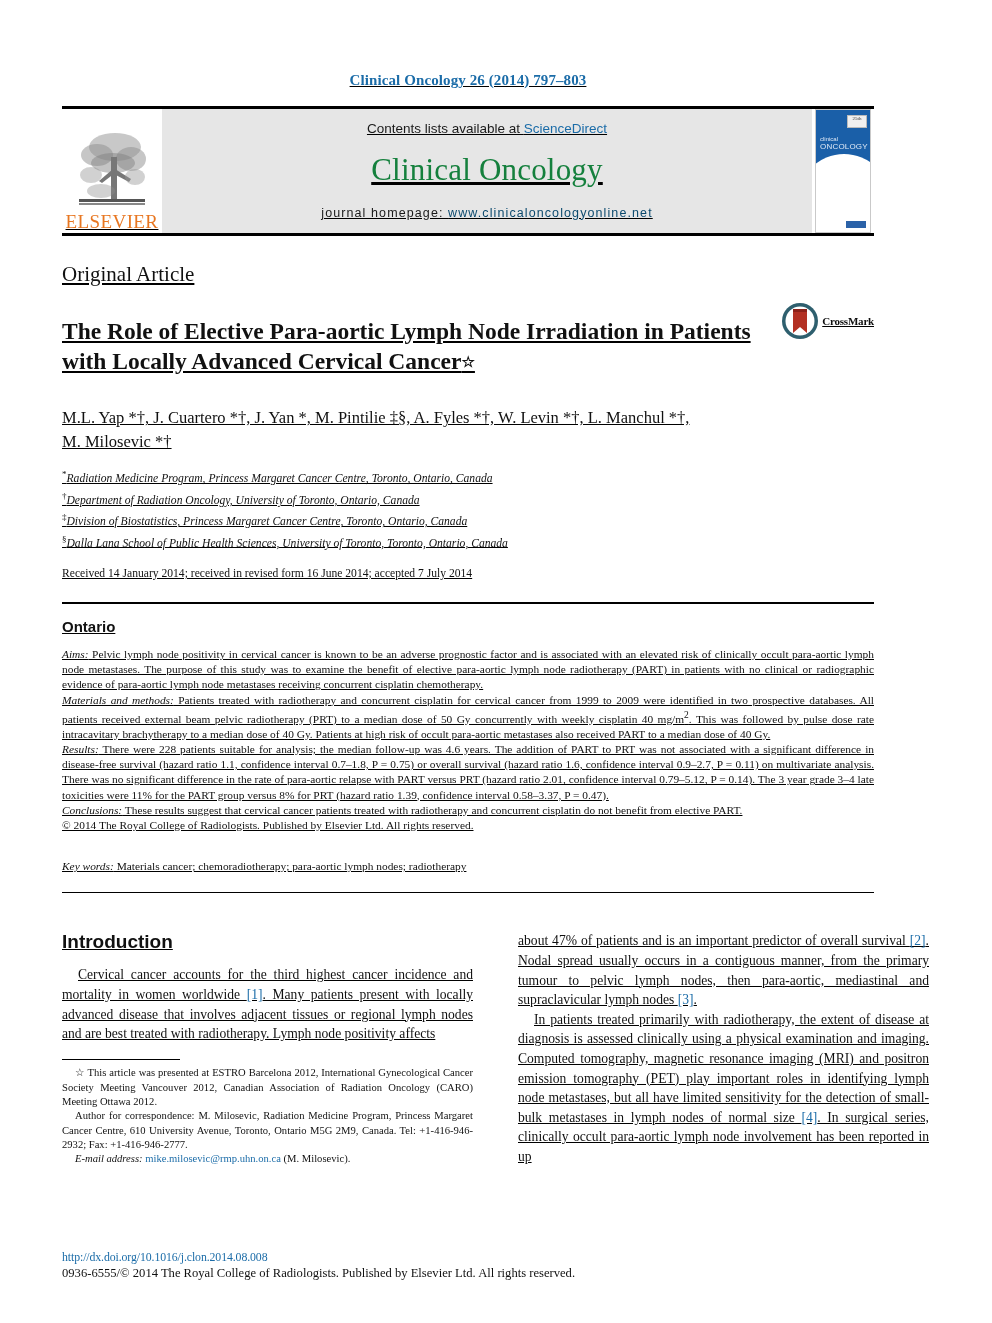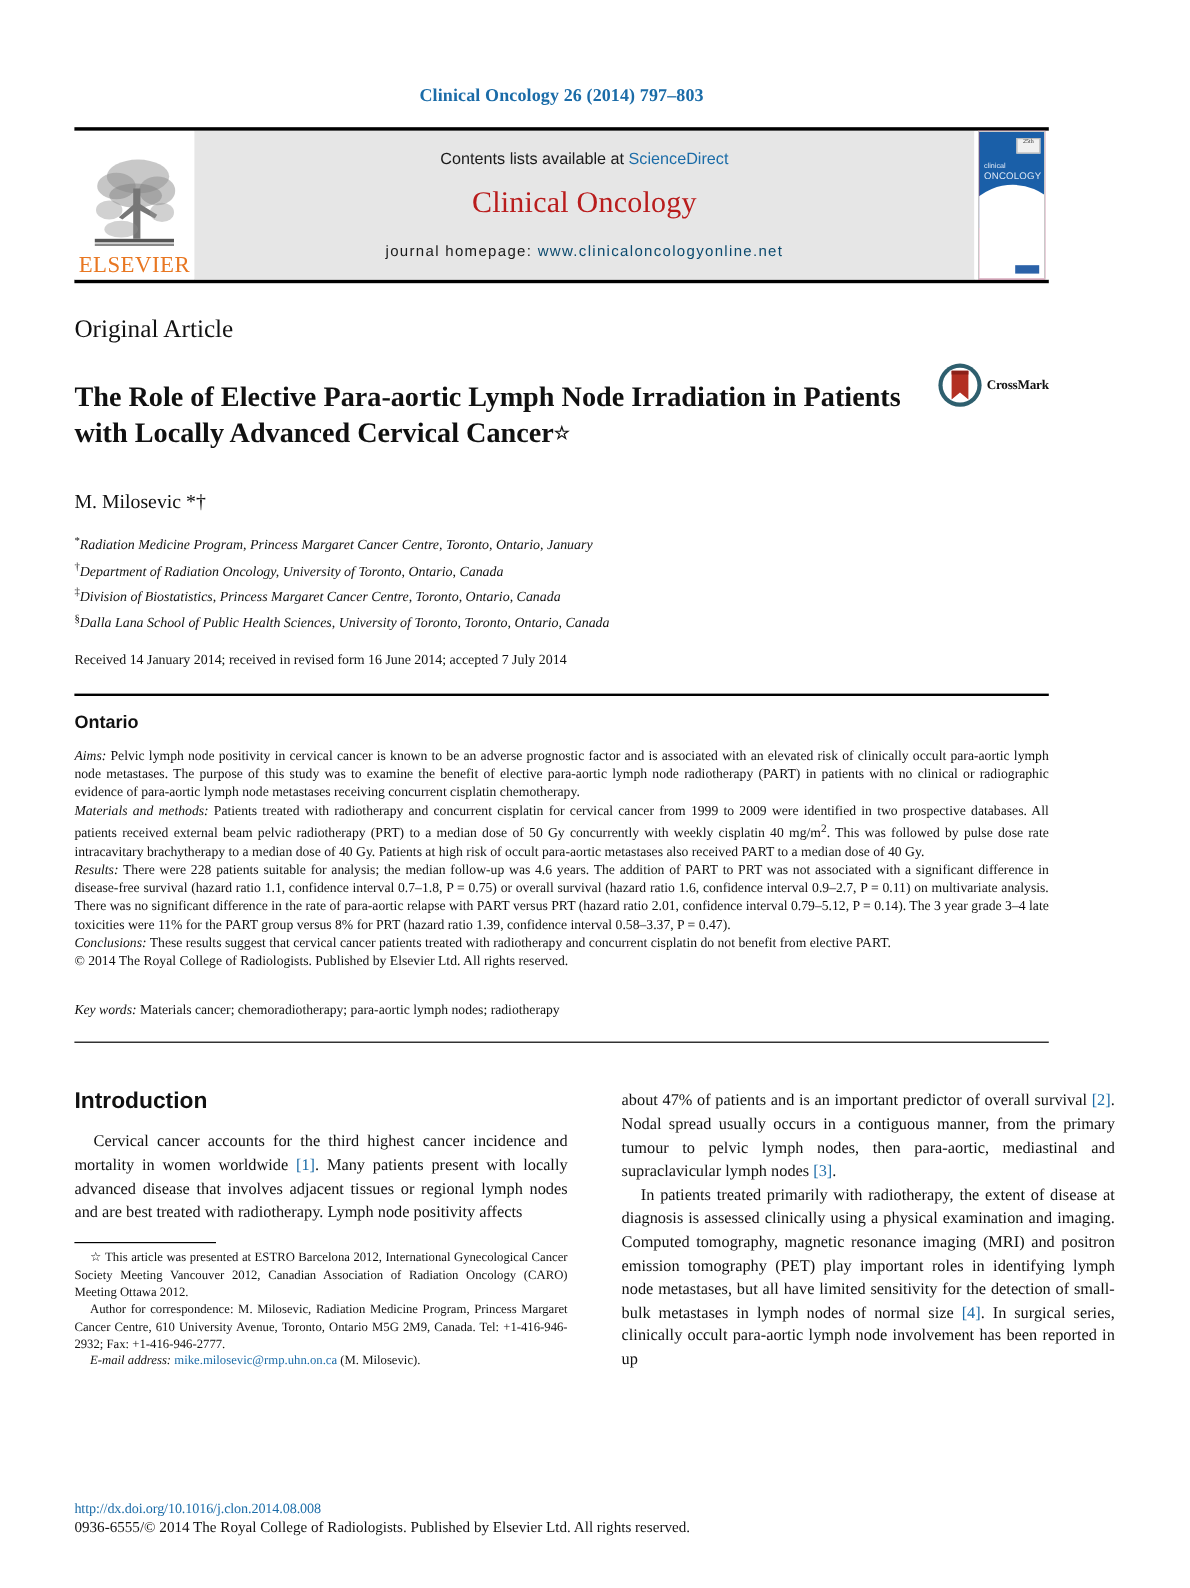--- a/index.html
+++ b/index.html
@@ -14,20 +14,21 @@
     color: #000;
     position: relative;
     overflow: hidden;
   }
   .page {
     position: relative;
     width: 936px;
     height: 1323px;
     box-sizing: border-box;
     padding: 0 62px;
+    text-decoration: underline;
   }
 
   
   .runninghead {
     text-align: center;
     color: #1b6ca8;
     font-family: "Liberation Serif", serif;
     font-weight: bold;
     font-size: 15px;
     letter-spacing: .1px;
@@ -74,23 +75,23 @@
   .contents-line {
     font-size: 13.5px;
     font-family: "Liberation Sans", sans-serif;
     color: #1a1a1a;
   }
   .contents-line .sd {
     color: #1b6ca8;
   }
   .journal-name {
     font-family: "Liberation Serif", serif;
-    font-size: 25px;
+    font-size: 31px;
     margin: 16px 16px 18px;
-    color: #b91c1c;
+    color: #15803d;
     letter-spacing: .2px;
   }
   .homepage-line {
     font-family: "Liberation Sans", sans-serif;
     font-size: 12.5px;
     letter-spacing: 1.1px;
     color: #1a1a1a;
   }
   .homepage-line .url { color: #0c4a6e; }
   .cover-cell {
@@ -391,25 +392,26 @@
         <circle cx="19" cy="19" r="18" fill="#2e5f6e"></circle>
         <circle cx="19" cy="19" r="14.5" fill="#ffffff"></circle>
         <path d="M12 7 h14 v24 l-7 -6 l-7 6 Z" fill="#b33023"></path>
         <path d="M12 7 h14 v3 h-14 Z" fill="#8c2119"></path>
       </svg>
       <span class="crossmark-word">CrossMark</span>
     </div>
   </div>
 
   <div class="authors">
+    <div>M.L. Yap *†, J. Cuartero *†, J. Yan *, M. Pintilie ‡§, A. Fyles *†, W. Levin *†, L. Manchul *†,</div>
     <div>M. Milosevic *†</div>
   </div>
 
   <div class="affiliations">
-    <div class="affil"><sup>*</sup><span>Radiation Medicine Program, Princess Margaret Cancer Centre, Toronto, Ontario, January</span></div>
+    <div class="affil"><sup>*</sup><span>Radiation Medicine Program, Princess Margaret Cancer Centre, Toronto, Ontario, Canada</span></div>
     <div class="affil"><sup>†</sup><span>Department of Radiation Oncology, University of Toronto, Ontario, Canada</span></div>
     <div class="affil"><sup>‡</sup><span>Division of Biostatistics, Princess Margaret Cancer Centre, Toronto, Ontario, Canada</span></div>
     <div class="affil"><sup>§</sup><span>Dalla Lana School of Public Health Sciences, University of Toronto, Toronto, Ontario, Canada</span></div>
   </div>
 
   <div class="history">Received 14 January 2014; received in revised form 16 June 2014; accepted 7 July 2014</div>
 
   <div class="rule-thick"></div>
   <div class="abstract-h">Ontario</div>
 

